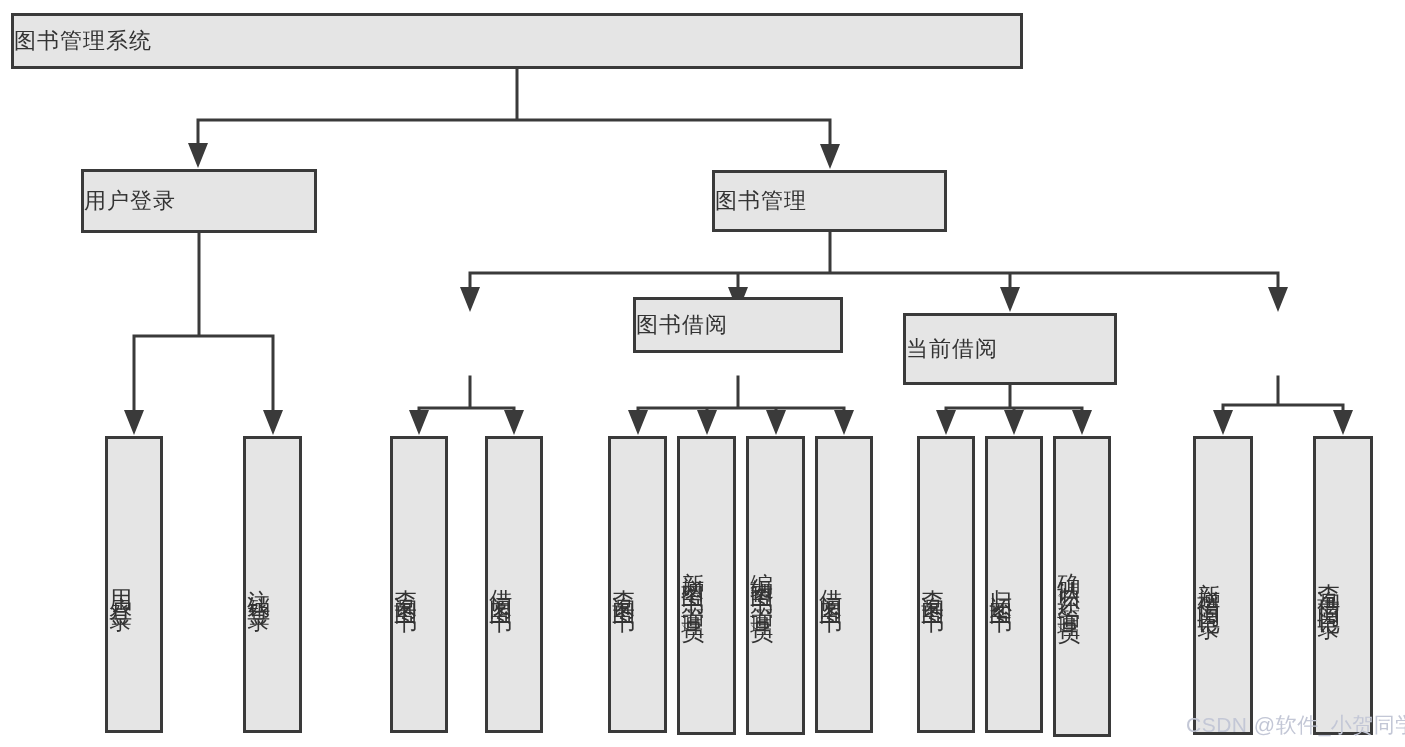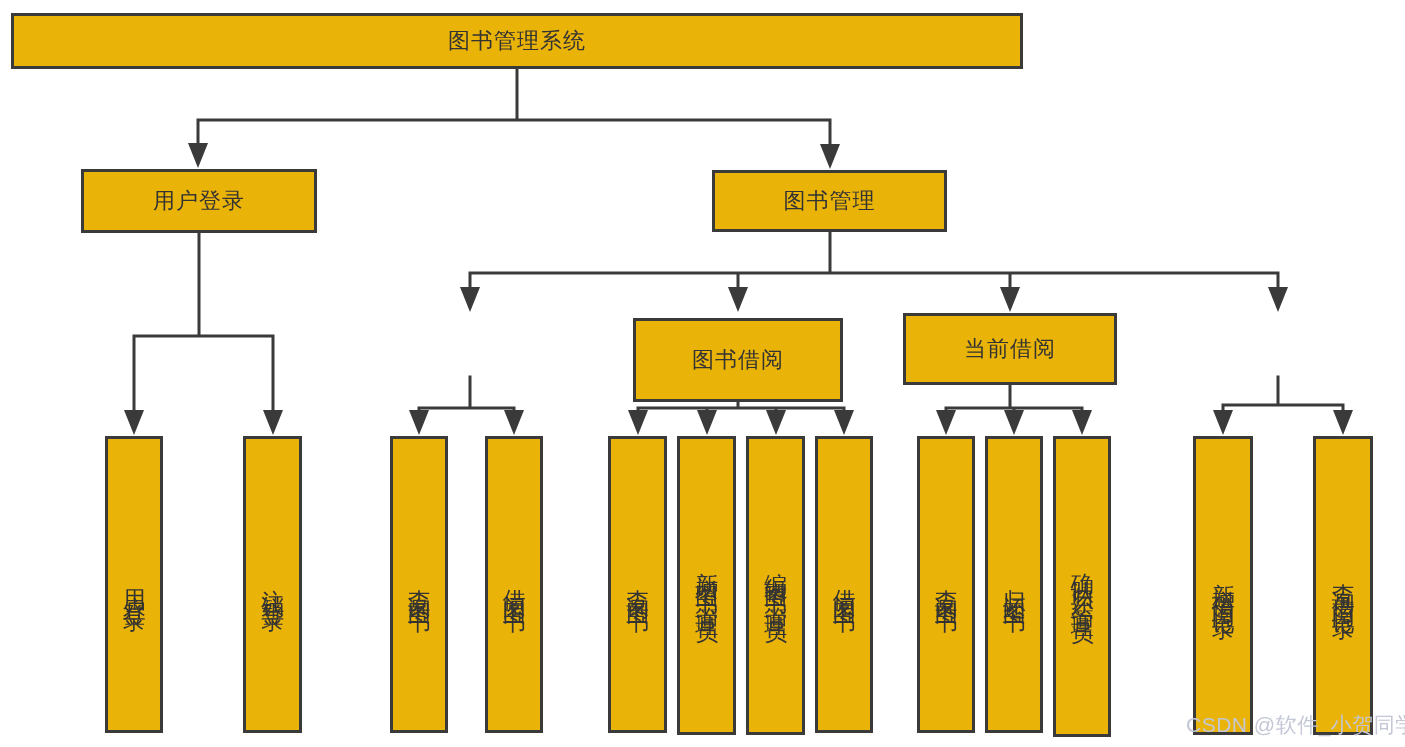--- a/index.html
+++ b/index.html
@@ -7,24 +7,23 @@
     position:relative;
     width:1405px;height:747px;
     background:#ffffff;
     font-family:"Liberation Sans", sans-serif;
     overflow:hidden;
   }
   .box{
     position:absolute;
     box-sizing:border-box;
     border:3px solid #3a3a3a;
-    background:#eab308;
+    background:#e5e5e5;
     display:flex;
     align-items:center;
-    justify-content:center;
     z-index:2;
   }
   .hlbl{
     font-size:22px;
     color:#333333;
     letter-spacing:1px;
     white-space:nowrap;
   }
   .vlbl{
     writing-mode:vertical-rl;
@@ -74,21 +73,21 @@
     <span class="hlbl">图书管理系统</span>
   </div>
 
   <div class="box" style="left:81px;top:169px;width:236px;height:64px">
     <span class="hlbl">用户登录</span>
   </div>
   <div class="box" style="left:712px;top:170px;width:235px;height:62px">
     <span class="hlbl">图书管理</span>
   </div>
 
-  <div class="box" style="left:633px;top:318px;width:210px;height:84px">
+  <div class="box" style="left:633px;top:297px;width:210px;height:56px">
     <span class="hlbl">图书借阅</span>
   </div>
   <div class="box" style="left:903px;top:313px;width:214px;height:72px">
     <span class="hlbl">当前借阅</span>
   </div>
 
   <div class="box" style="left:105px;top:436px;width:58px;height:297px">
     <span class="vlbl">用户登录</span>
   </div>
   <div class="box" style="left:243px;top:436px;width:59px;height:297px">

